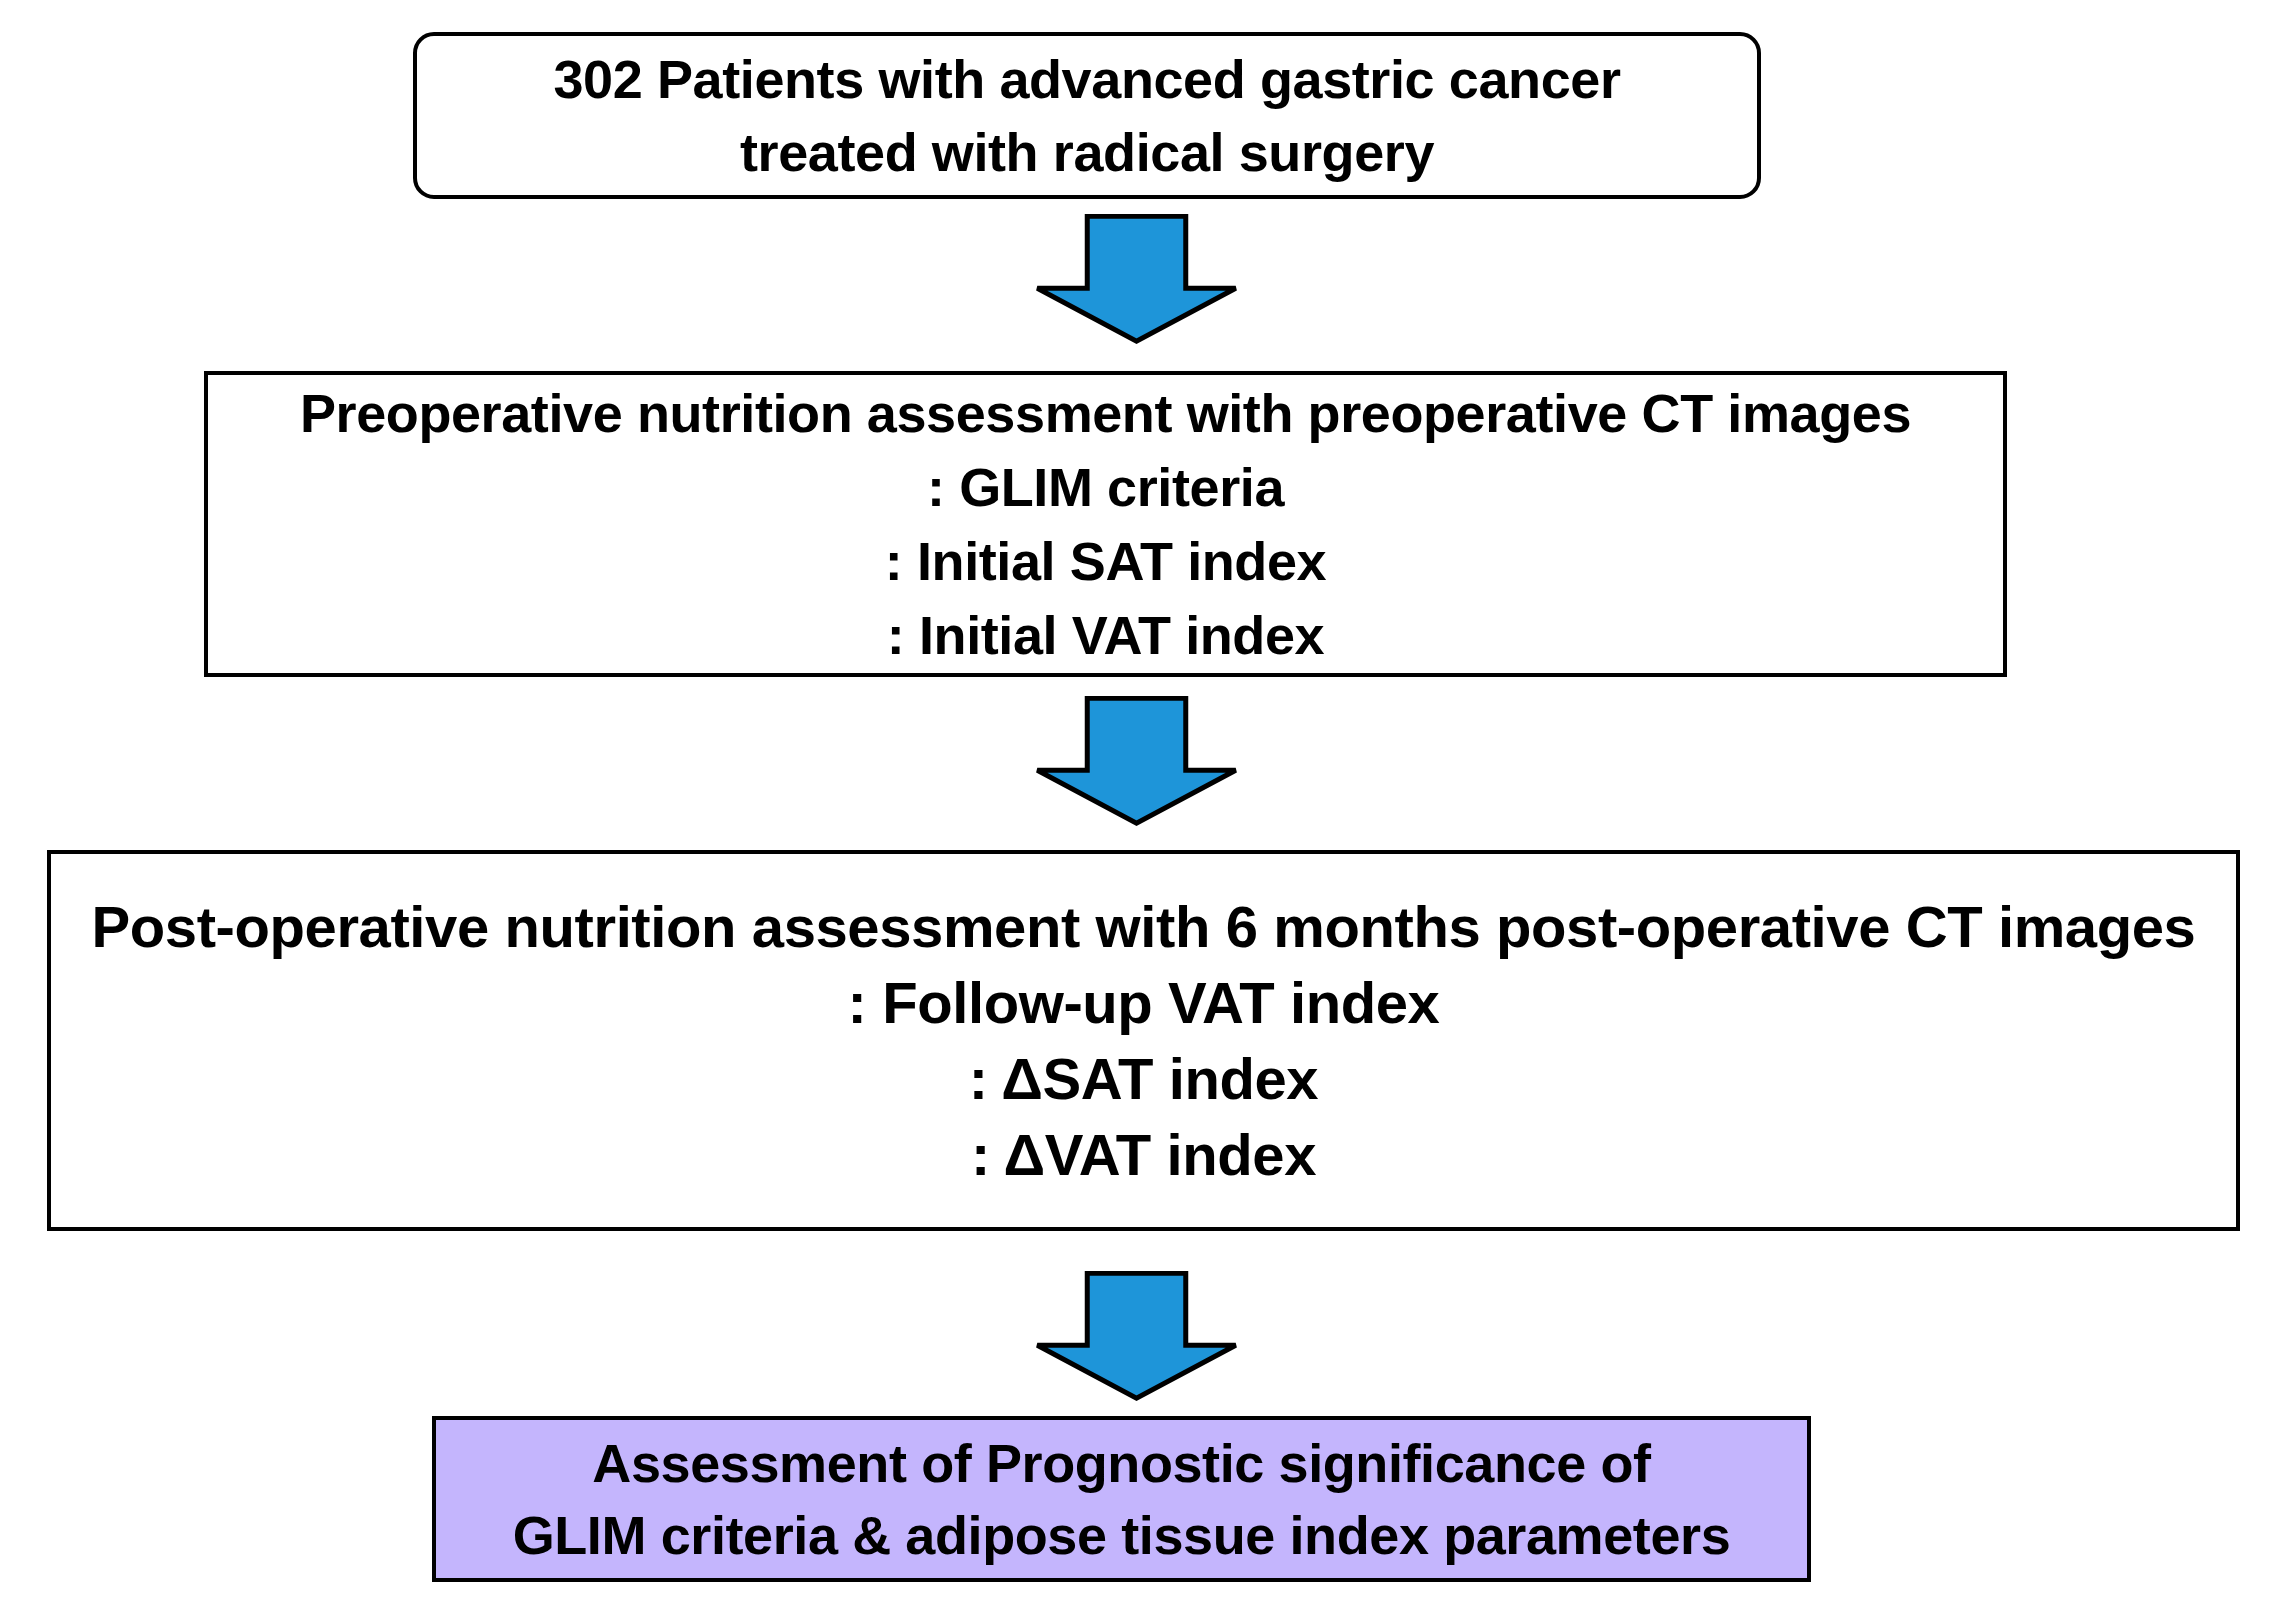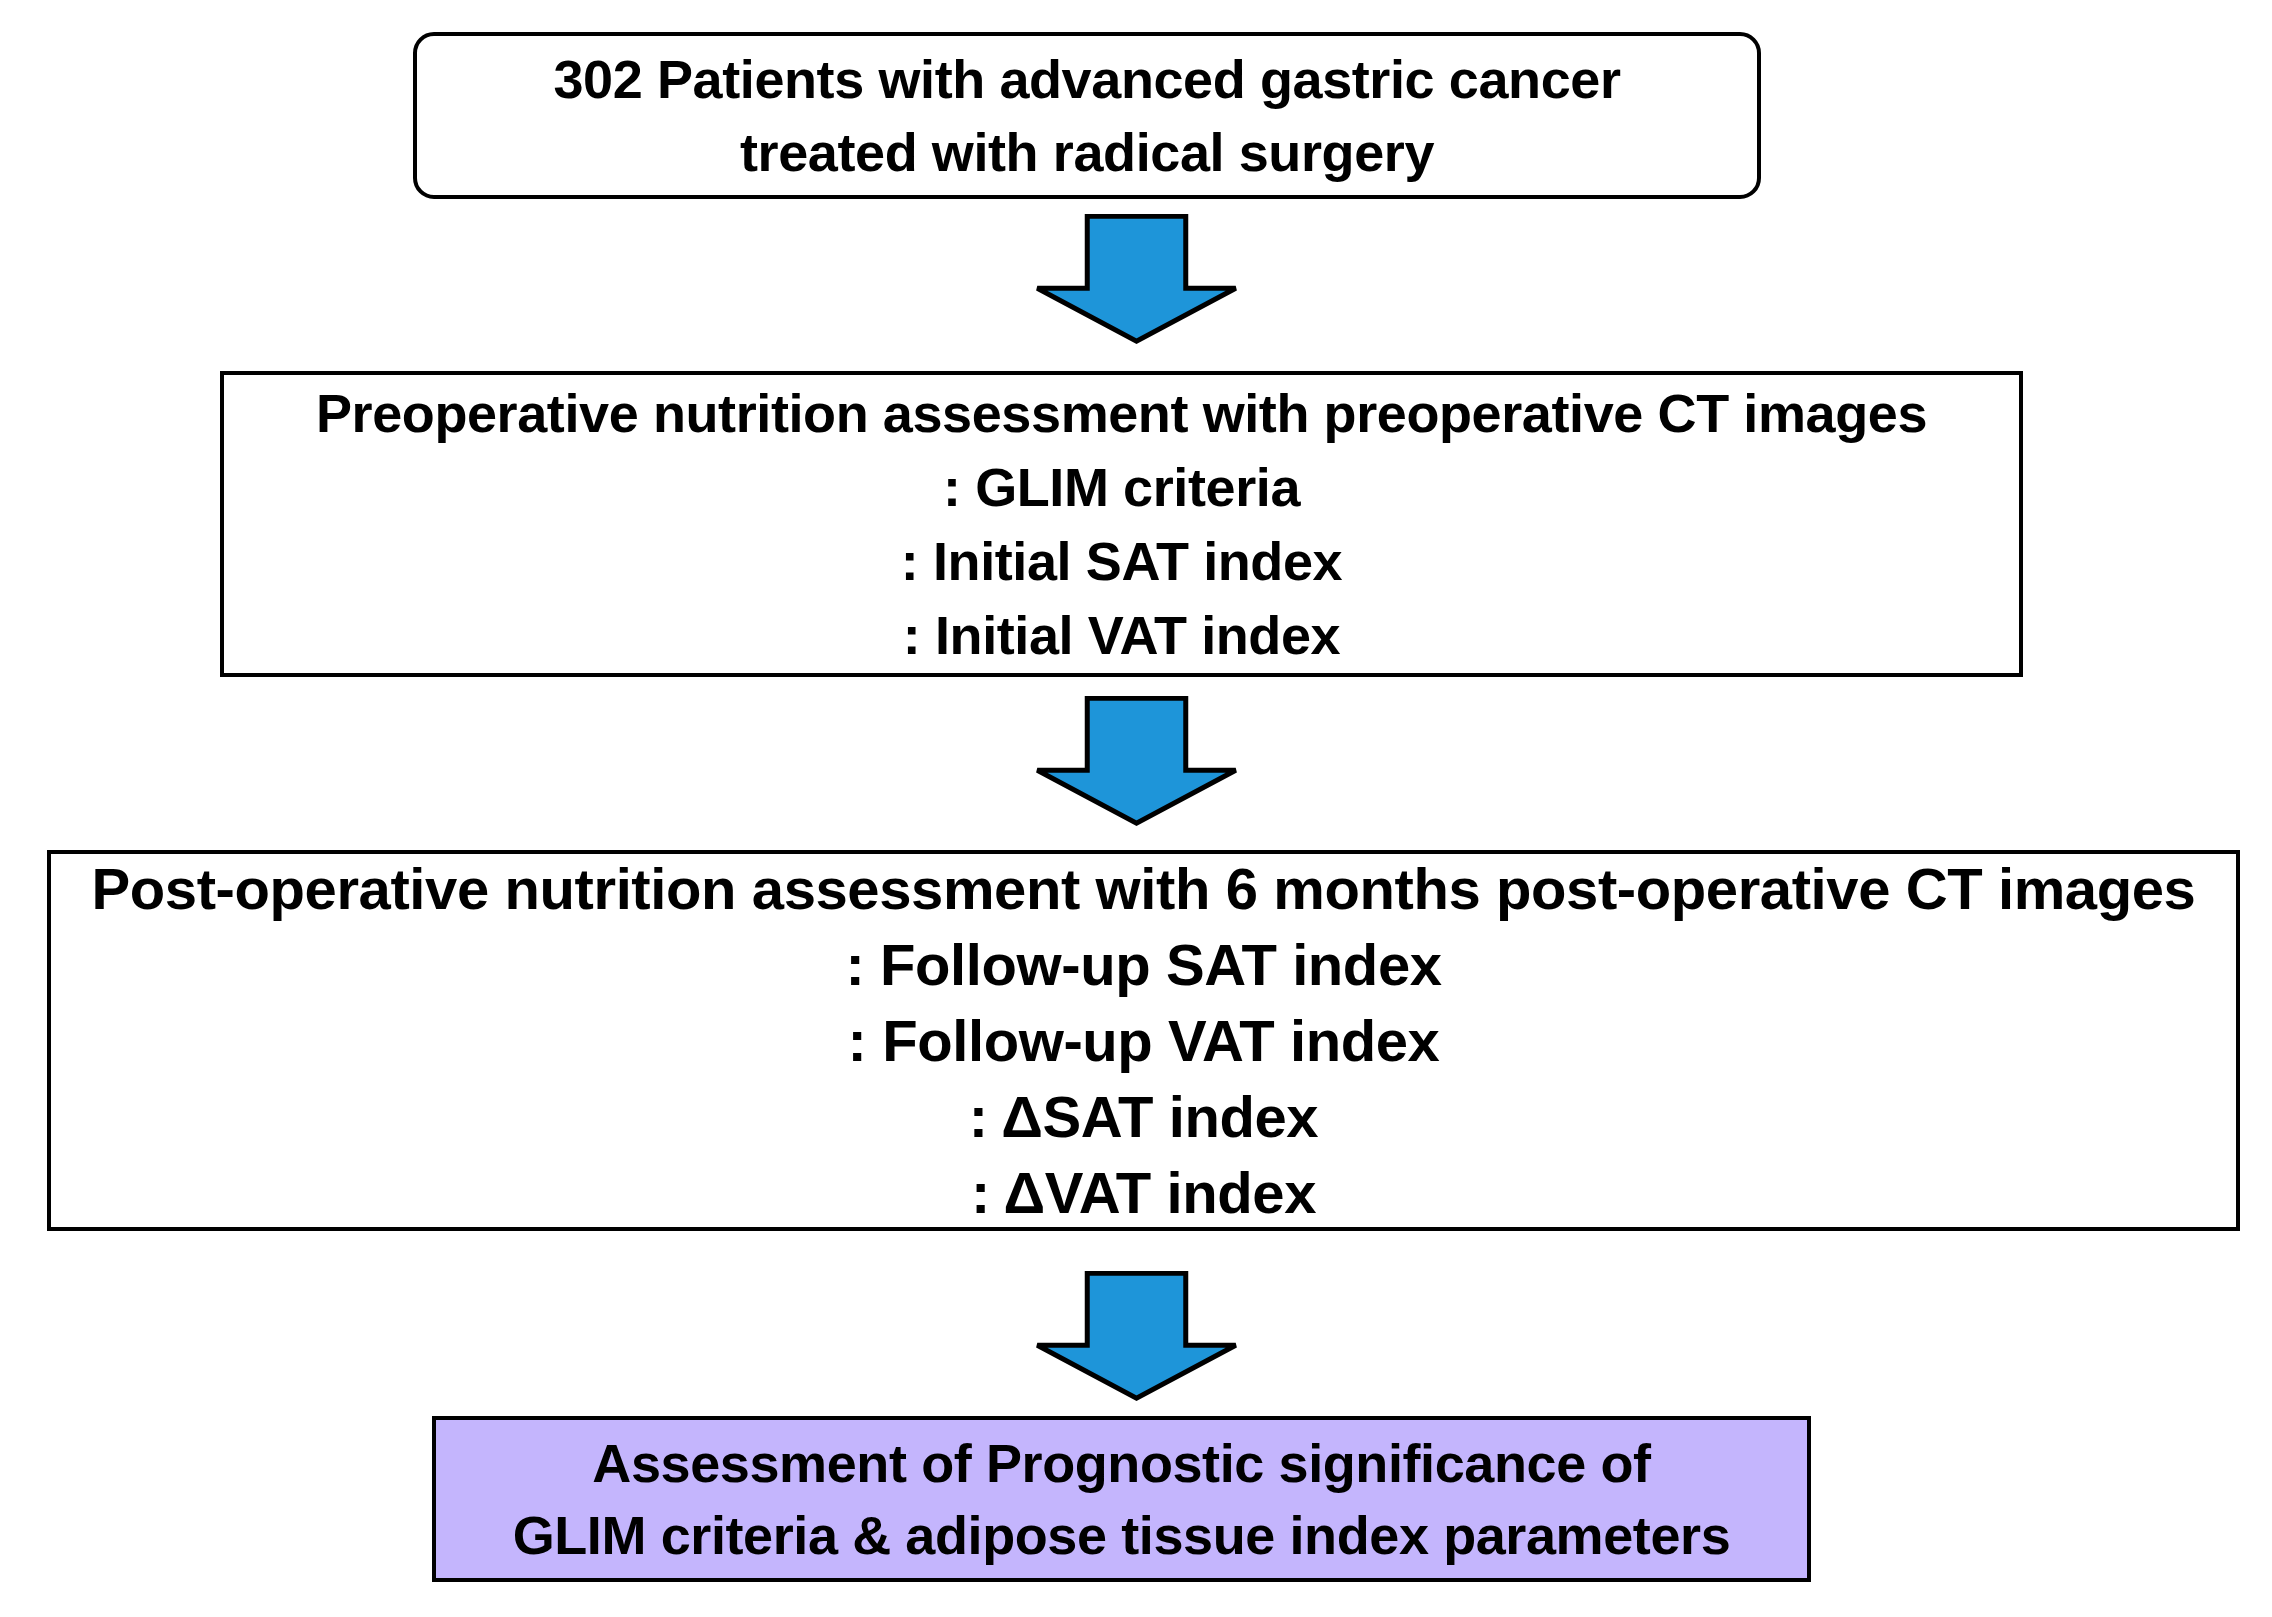--- a/index.html
+++ b/index.html
@@ -39,21 +39,21 @@
   
   #box-patients {
     left: 413px;  top: 32px;
     width: 1348px; height: 167px; border-radius: 21px;
   }
   #box-patients .fc-line { font-size: 54px; }
   #box-patients .fc-line + .fc-line { margin-top: 18.6px; }
 
   
   #box-preop {
-    left: 220px;  top: 371px;
+    left: 204px;  top: 371px;
     width: 1803px; height: 306px;
   }
   #box-preop .fc-line { font-size: 54px; }
   #box-preop .fc-line + .fc-line { margin-top: 20px; }
 
   
   #box-postop {
     left: 47px;  top: 850px;
     width: 2193px; height: 381px;
   }
@@ -105,21 +105,20 @@
   </div>
 
   <div class="fc-arrow" id="arrow-2">
     <svg viewBox="0 0 290 182" preserveAspectRatio="none" aria-hidden="true">
       <polygon points="76,3 214,3 214,104 284,104 145,178 6,104 76,104" fill="#1E95D9" stroke="#000000" stroke-width="7" stroke-linejoin="miter"></polygon>
     </svg>
   </div>
 
   <div class="fc-box" id="box-postop" style="border-color: rgb(0, 0, 0); background: rgb(255, 255, 255);">
     <div class="fc-line">Post-operative nutrition assessment with 6 months post-operative CT images</div>
-    <div class="fc-line">: Follow-up SAT index</div>
     <div class="fc-line">: Follow-up VAT index</div>
     <div class="fc-line">: ΔSAT index</div>
     <div class="fc-line">: ΔVAT index</div>
   </div>
 
   <div class="fc-arrow" id="arrow-3">
     <svg viewBox="0 0 290 182" preserveAspectRatio="none" aria-hidden="true">
       <polygon points="76,3 214,3 214,104 284,104 145,178 6,104 76,104" fill="#1E95D9" stroke="#000000" stroke-width="7" stroke-linejoin="miter"></polygon>
     </svg>
   </div>

